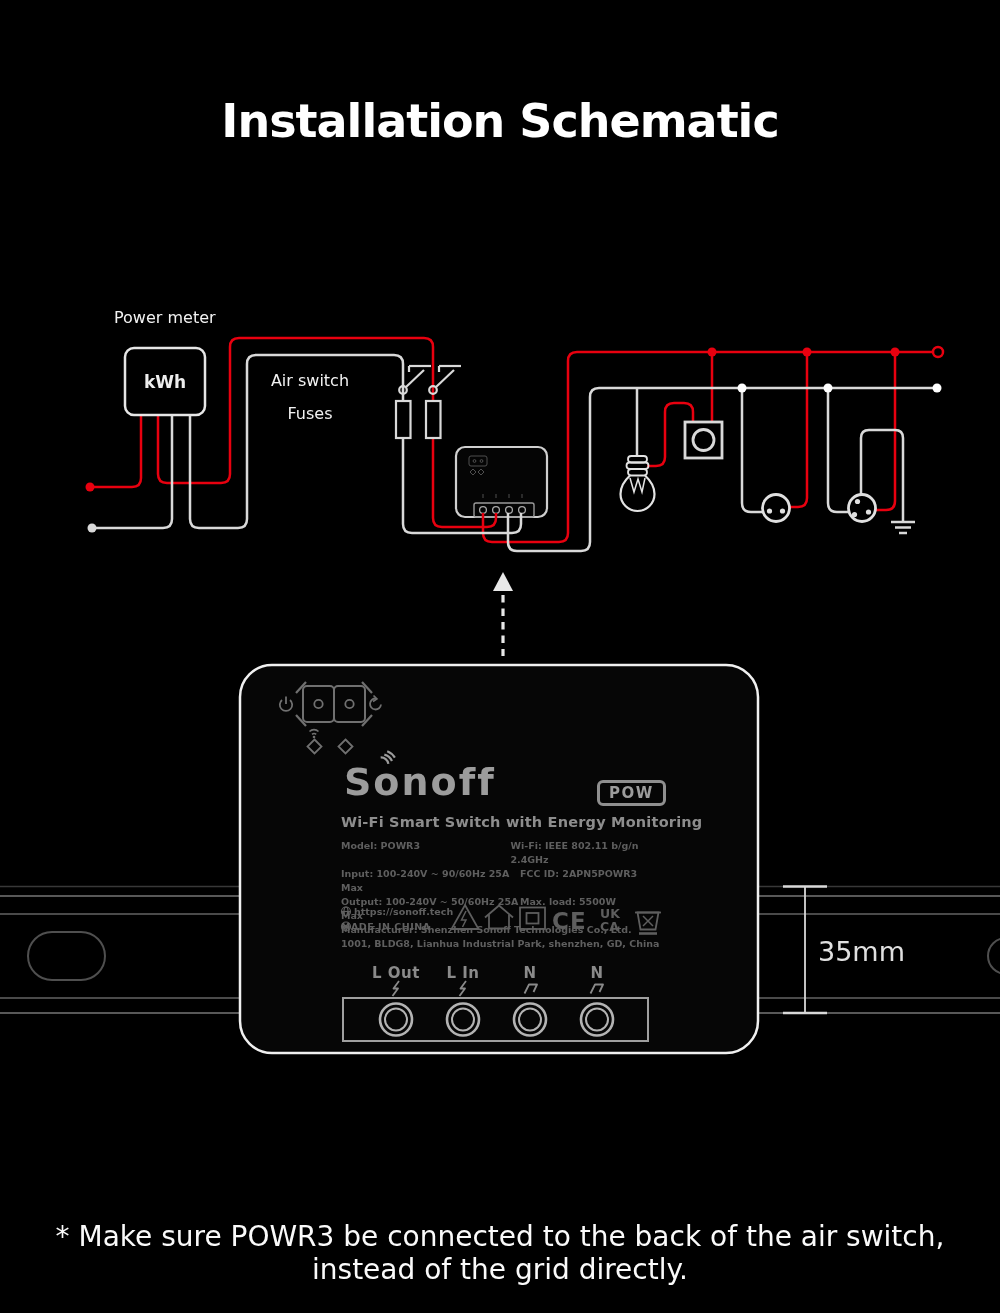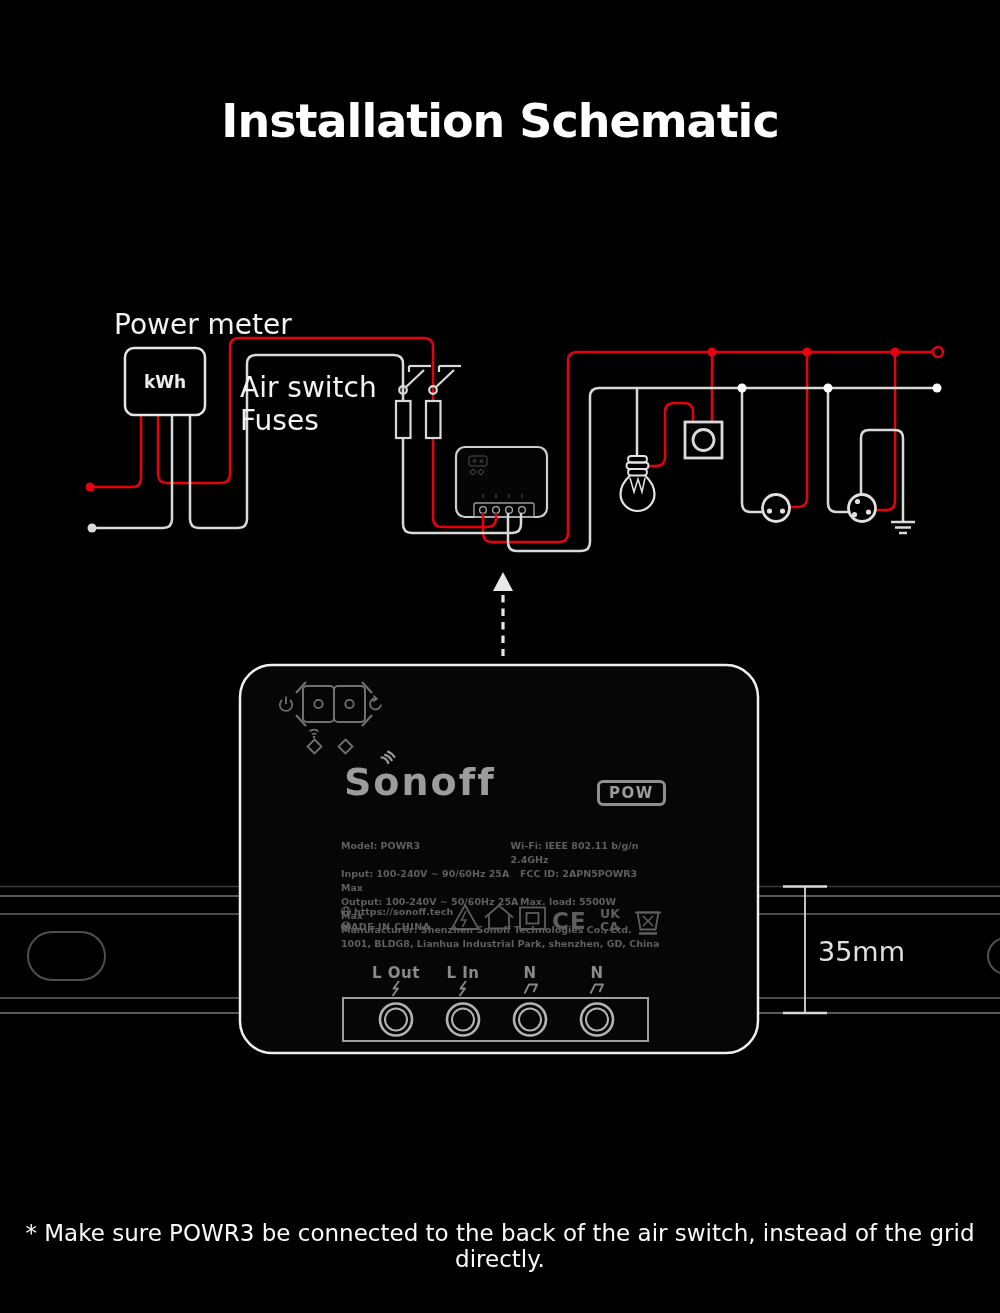--- a/index.html
+++ b/index.html
@@ -2,37 +2,37 @@
 <html><head>
 <meta charset="utf-8">
 <style>
   html,body{margin:0;padding:0;background:#000;}
   .page{position:relative;width:1000px;height:1313px;background:#000;overflow:hidden;
         font-family:"DejaVu Sans","Liberation Sans",sans-serif;}
   .abs{position:absolute;}
   #art{position:absolute;left:0;top:0;}
   .title{left:0;right:0;top:94px;text-align:center;font-size:46px;font-weight:700;
          color:#ffffff;letter-spacing:-1px;}
-  .sch-label{color:#f2f2f2;font-size:28px;}
+  .sch-label{color:#f2f2f2;font-size:16px;}
   .kwh{left:125px;top:348px;width:80px;height:67px;display:flex;align-items:center;
        justify-content:center;color:#ededed;font-size:17px;font-weight:700;border-radius:10px;}
-  .right-align{text-align:left;}
+  .right-align{text-align:center;}
   .logo{left:344px;top:760px;font-size:38px;font-weight:800;color:#9c9c9c;letter-spacing:2px;}
   .pow-badge{left:597px;top:780px;border:3px solid #8f8f8f;border-radius:6px;
              padding:1px 9px;color:#9c9c9c;font-size:15px;font-weight:700;letter-spacing:1.5px;}
   .tagline{left:341px;top:814px;font-size:14.5px;font-weight:700;color:#8d8d8d;letter-spacing:0.2px;}
   .specs{left:341px;top:839px;width:330px;color:#5f5f5f;font-size:9.5px;font-weight:600;line-height:14px;}
   .spec-row{display:flex;}
   .spec-row .c1{width:179px;}
   .icon-line{left:341px;font-size:9.5px;font-weight:600;color:#606060;display:flex;
              align-items:center;gap:5px;line-height:13px;}
   .tlabel{top:964px;width:56px;text-align:center;color:#8a8a8a;font-size:15px;
           font-weight:700;letter-spacing:0.5px;}
   .mm{left:818px;top:936px;font-size:27px;color:#e0e0e0;}
-  .footnote{left:0;right:0;top:1220px;text-align:center;color:#fafafa;font-size:23px;}
+  .footnote{left:0;right:0;top:1220px;text-align:center;color:#fafafa;font-size:28px;}
 </style>
 </head>
 <body>
 
 <div class="page">
 
   <svg id="art" width="1000" height="1313" viewBox="0 0 1000 1313">
 
     <g stroke-linecap="butt" fill="none">
       <line x1="0" y1="886.5" x2="1000" y2="886.5" stroke="#383838" stroke-width="1.4"></line>
@@ -247,20 +247,21 @@
 
   <div class="abs title">Installation Schematic</div>
 
   <div class="abs sch-label" style="left:114px;top:308px;">Power meter</div>
   <div class="abs kwh">kWh</div>
   <div class="abs sch-label right-align" style="left:240px;top:371px;width:140px;">Air switch</div>
   <div class="abs sch-label right-align" style="left:240px;top:404px;width:140px;">Fuses</div>
 
   <div class="abs logo">Sonoff</div>
   <div class="abs pow-badge">POW</div>
+  <div class="abs tagline">Wi-Fi Smart Switch with Energy Monitoring</div>
 
   <div class="abs specs">
     <div class="spec-row">
       <span class="c1">Model: POWR3</span>
       <span>Wi-Fi: IEEE 802.11 b/g/n 2.4GHz</span>
     </div>
     <div class="spec-row">
       <span class="c1">Input: 100-240V ~ 90/60Hz 25A Max</span>
       <span>FCC ID: 2APN5POWR3</span>
     </div>

